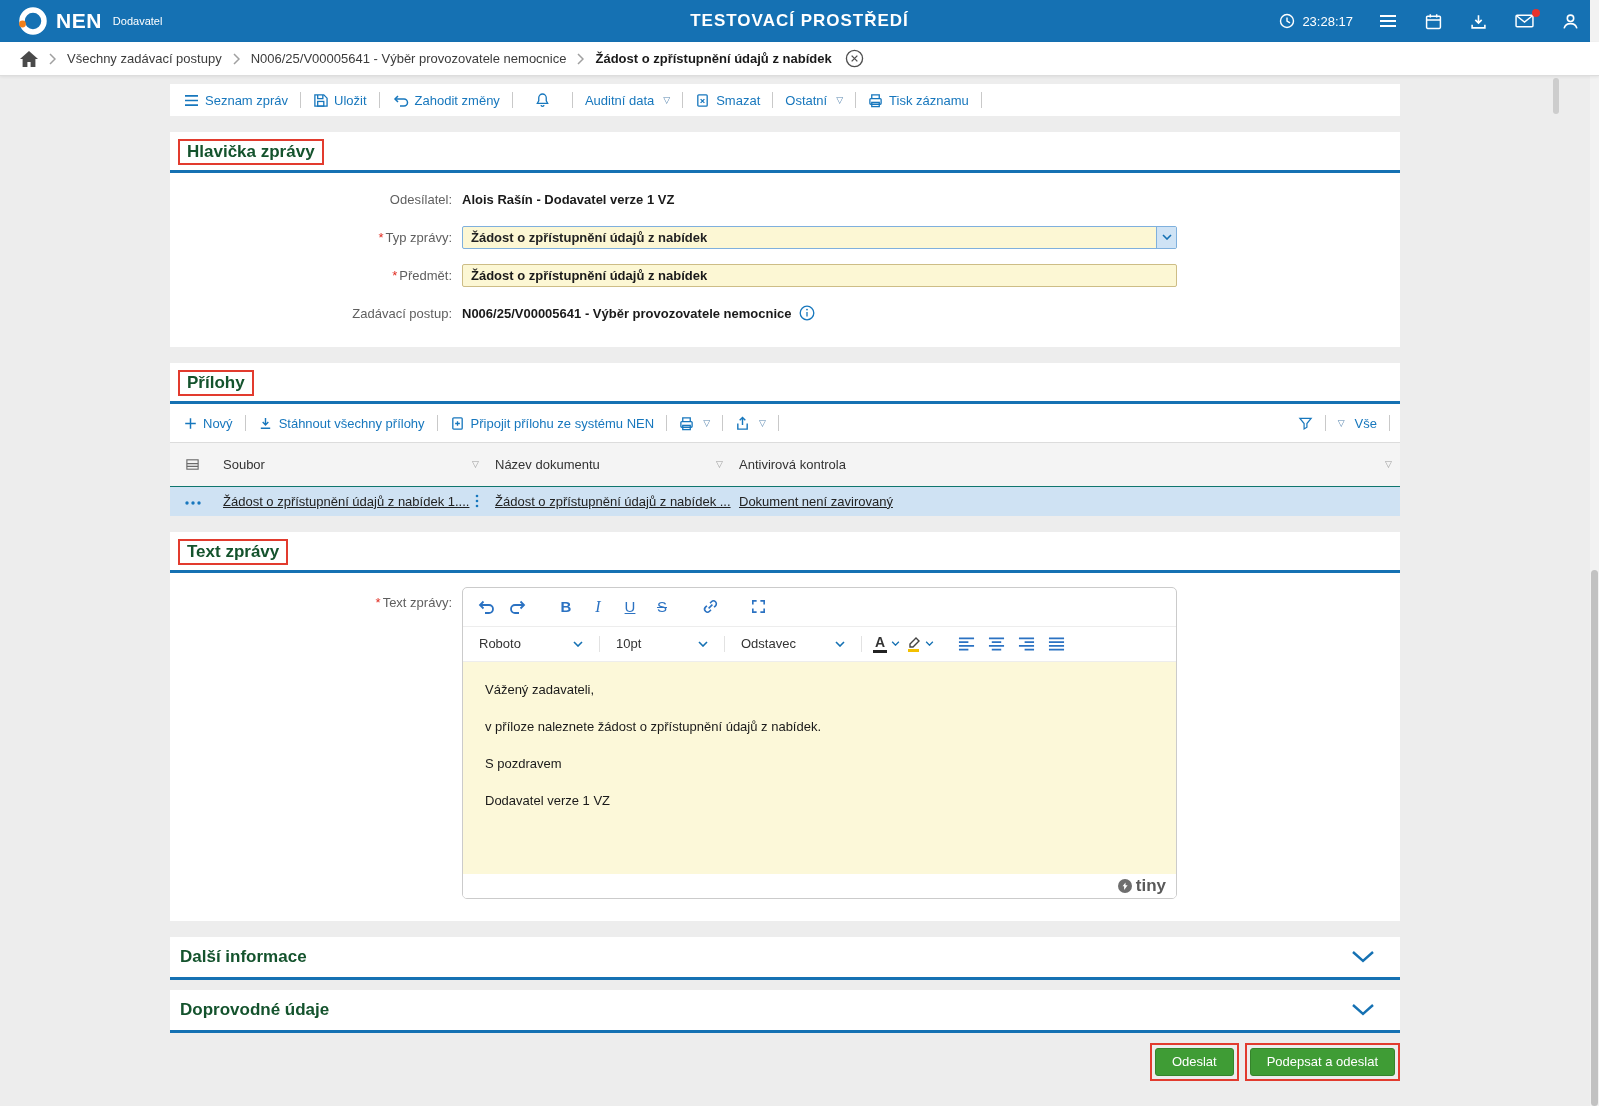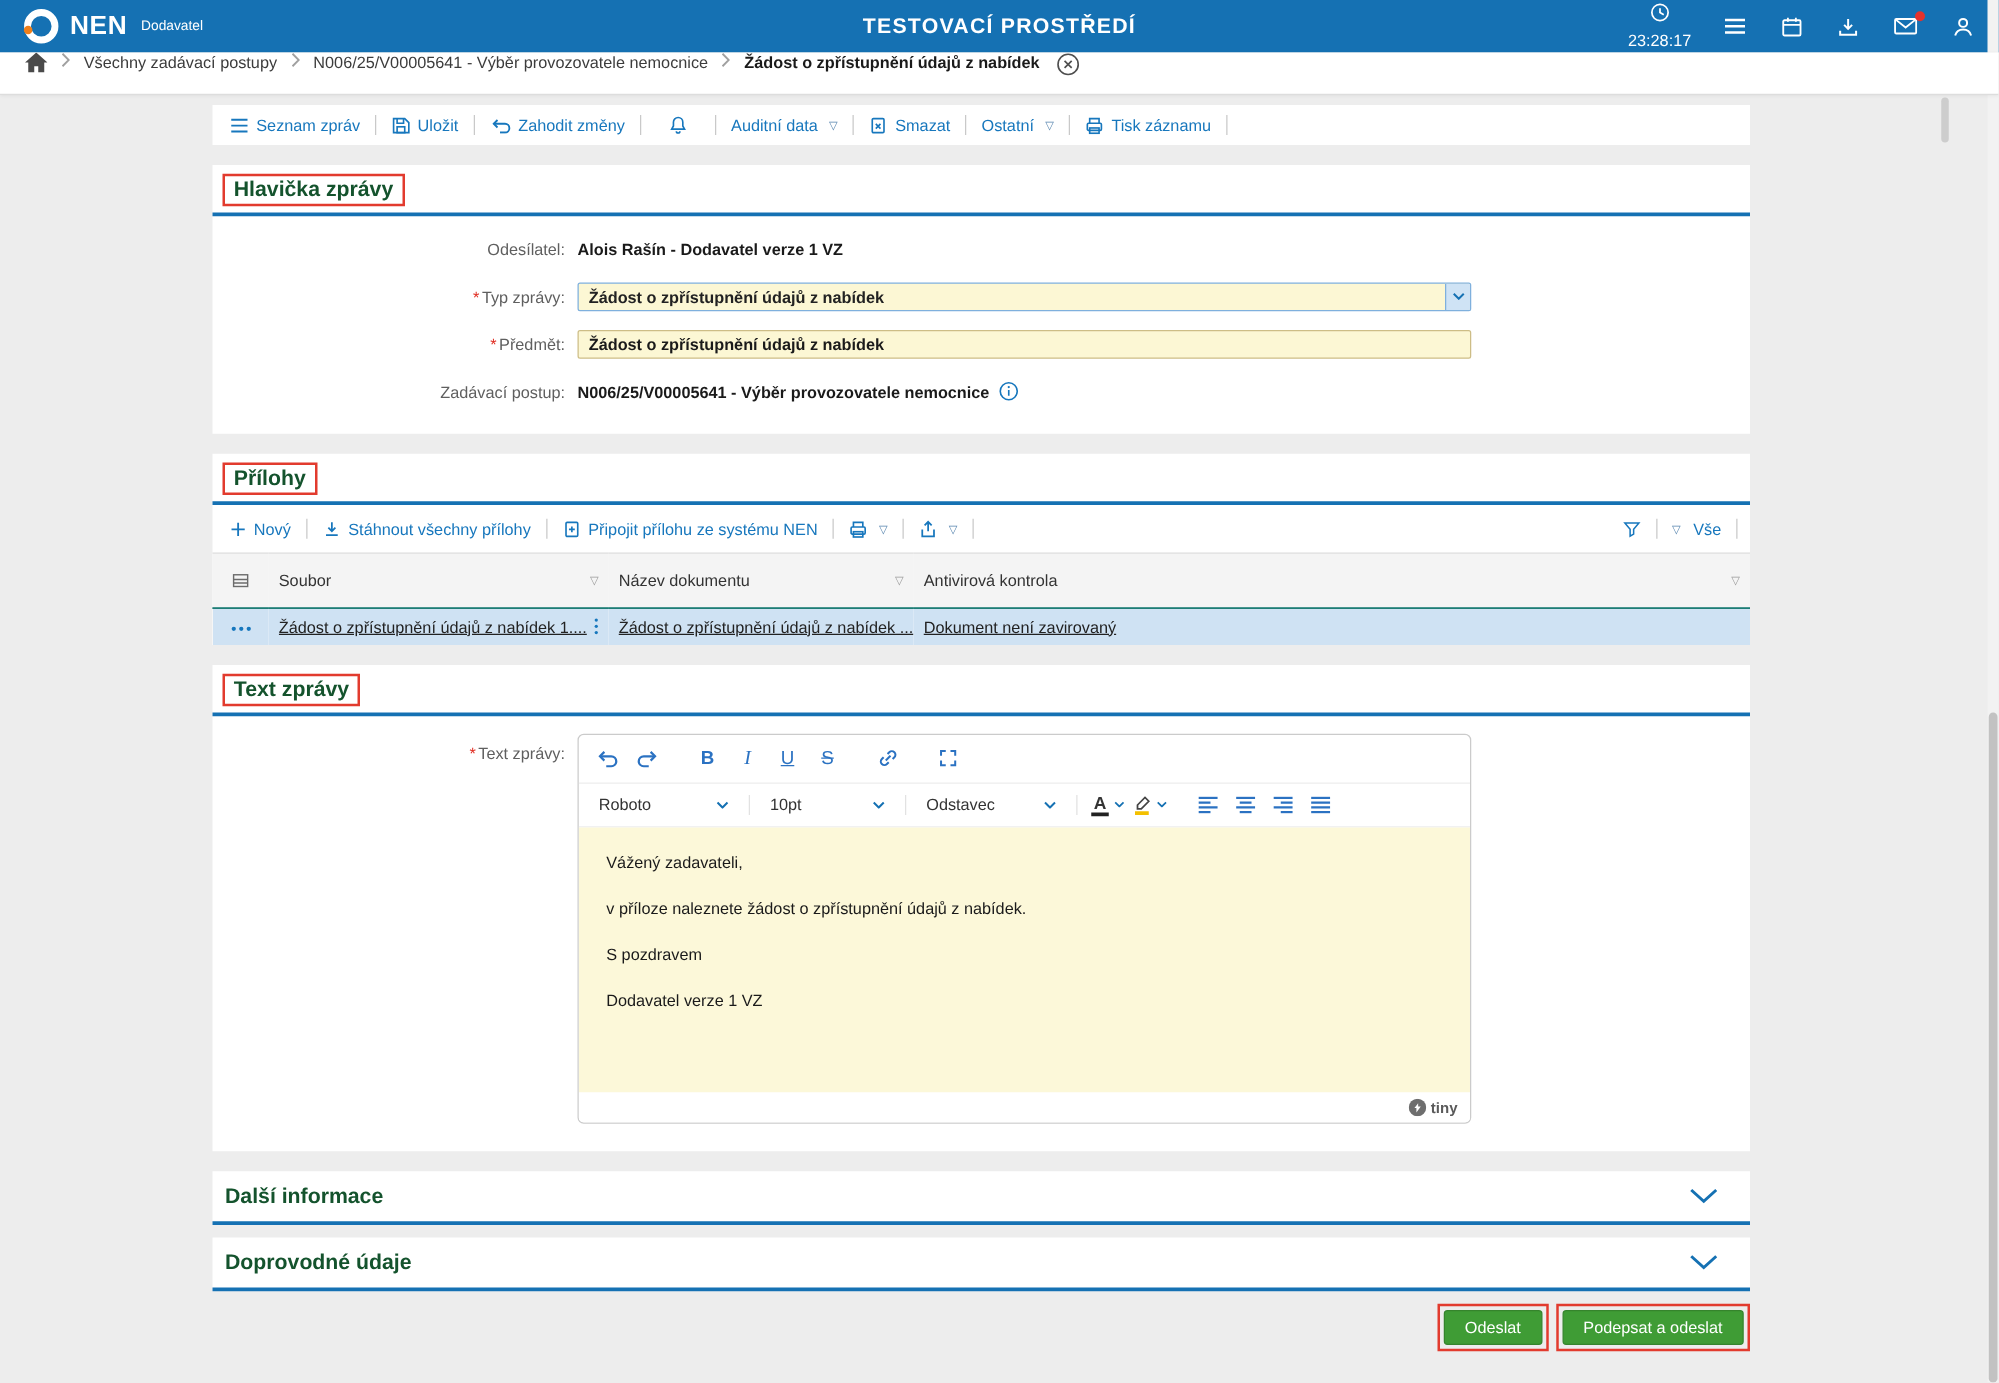--- a/index.html
+++ b/index.html
@@ -22,27 +22,27 @@
     display:flex; align-items:center; position:relative; padding:0 18px;
   }
   .brand { display:flex; align-items:flex-start; gap:8px; }
   .brand-name { font-size:21px; font-weight:bold; letter-spacing:.5px; line-height:30px; }
   .brand-sub { font-size:11px; margin-left:3px; position:relative; top:9px; }
   .env-title {
     position:absolute; left:50%; transform:translateX(-50%);
     font-size:17px; font-weight:bold; letter-spacing:1px;
   }
   .top-actions { margin-left:auto; display:flex; align-items:center; gap:24px; }
-  .clockwrap { display:flex; align-items:center; gap:7px; font-size:13px;flex-direction:column; }
+  .clockwrap { display:flex; align-items:center; gap:7px; font-size:13px; }
   .icon-btn { color:#fff; position:relative; padding:2px; }
   .badge { position:absolute; top:-3px; right:-4px; width:8px; height:8px; background:#e5322c; border-radius:50%; }
 
   
   .breadcrumb {
-    height:34px; background:#fff; display:flex; align-items:flex-start;
+    height:34px; background:#fff; display:flex; align-items:center;
     padding:0 20px; gap:11px; border-bottom:1px solid #ddd;
     box-shadow:0 1px 3px rgba(0,0,0,.07); position:relative; z-index:2;
   }
   .bc-item { color:#3c3c3c; font-size:13px; }
   .bc-current { color:#1a1a1a; font-size:13px; font-weight:bold; }
   .bc-close { padding:0; margin-left:2px; }
 
   
   .content { width:1230px; margin:8px 0 0 170px; }
   .panel { background:#fff; }
@@ -118,21 +118,21 @@
     height:26px; display:flex; align-items:center; justify-content:space-between;
     padding:0 8px; color:#333; font-size:13px; border-radius:3px; cursor:pointer;
   }
   .ed-select.w1 { width:120px; } .ed-select.w2 { width:108px; } .ed-select.w3 { width:120px; }
   .color-btn { display:flex; align-items:center; height:28px; padding:0 3px; }
   .a-glyph { font-size:14px; font-weight:bold; color:#333; border-bottom:3px solid #222; line-height:15px; padding:0 2px; }
   .hl-glyph { width:15px; }
   .ed-content { background:#fcf8d9; height:212px; padding:20px 22px; font-size:13px; color:#1a1a1a; }
   .ed-content p { margin:0 0 22px; }
   .ed-status { height:24px; display:flex; align-items:center; justify-content:flex-end; padding:0 10px; background:#fff; }
-  .tiny-brand { display:flex; align-items:center; gap:4px; color:#5a5a5a; font-weight:bold; font-size:12px; }
+  .tiny-brand { display:flex; align-items:center; gap:4px; color:#5a5a5a; font-weight:bold; font-size:17px; }
 
   
   .collapsible {
     height:43px; display:flex; align-items:center; padding:0 26px 0 10px;
     border-bottom:3px solid #1571b3; margin-bottom:10px; cursor:pointer;
   }
   .collapsible .sec-title { font-size:17px; }
   .chev-big { margin-left:auto; }
 
   

